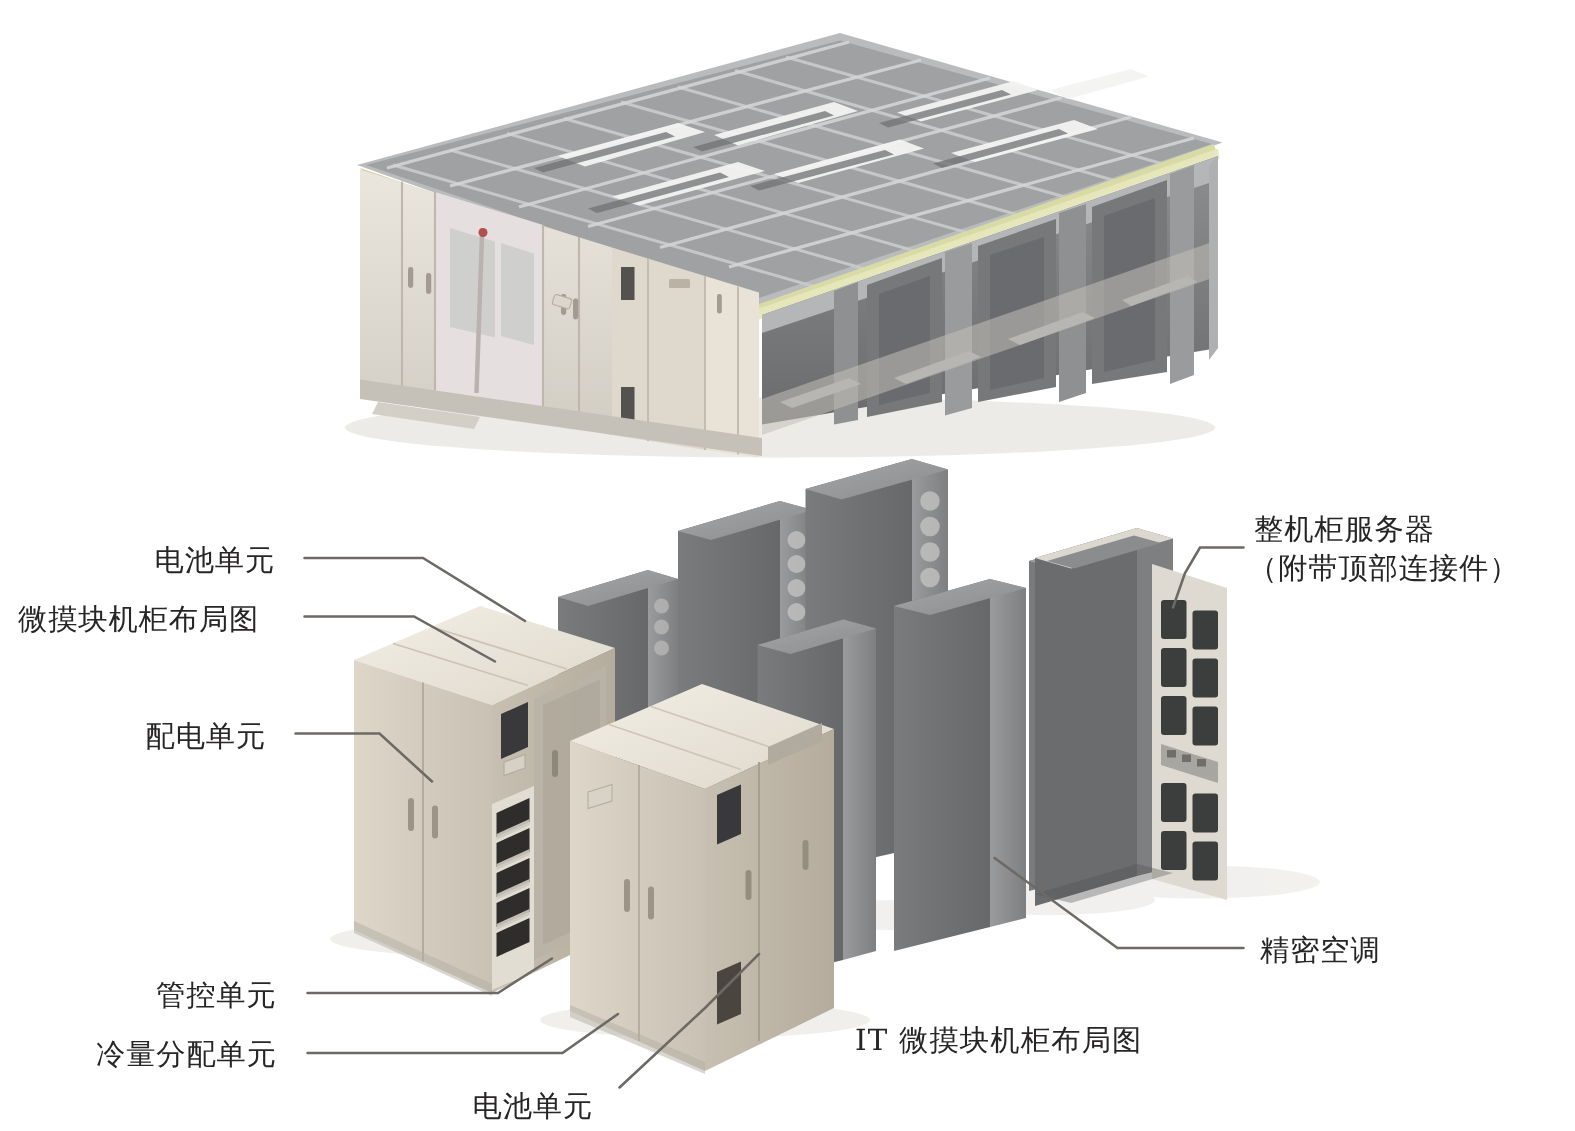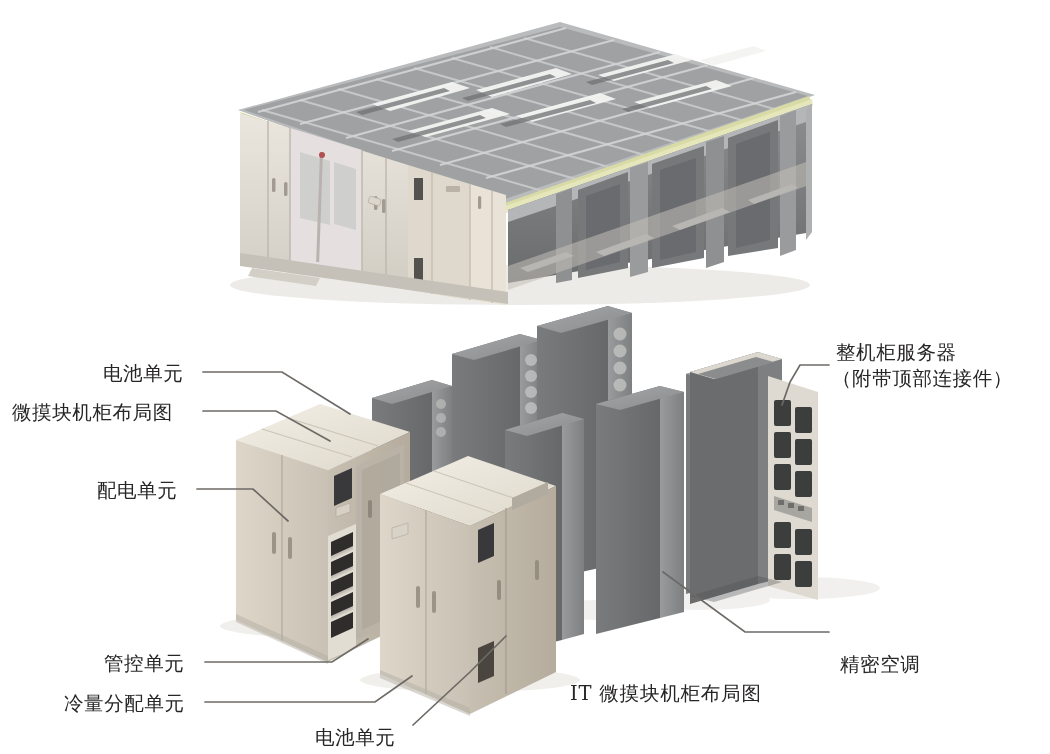--- a/index.html
+++ b/index.html
@@ -441,17 +441,17 @@
 
   <div class="lbl" style="left:64px; top:691px;font-family:Liberation Serif, serif;">冷量分配单元</div>
 
   <div class="lbl" style="left:315px; top:725px;">电池单元</div>
 
   <div class="lbl two-line" style="left:836px; top:340px; width:210px;">
     <div>整机柜服务器</div>
     <div style="margin-left:-4px;">（附带顶部连接件）</div>
   </div>
 
-  <div class="lbl" style="left:840px; top:621px;margin-top:31px;">精密空调</div>
+  <div class="lbl" style="left:840px; top:621px;">精密空调</div>
 
   <div class="caption" style="left:533px; top:680px;margin-left:37px;">IT 微摸块机柜布局图</div>
 
 </div>
 
 </body></html>

